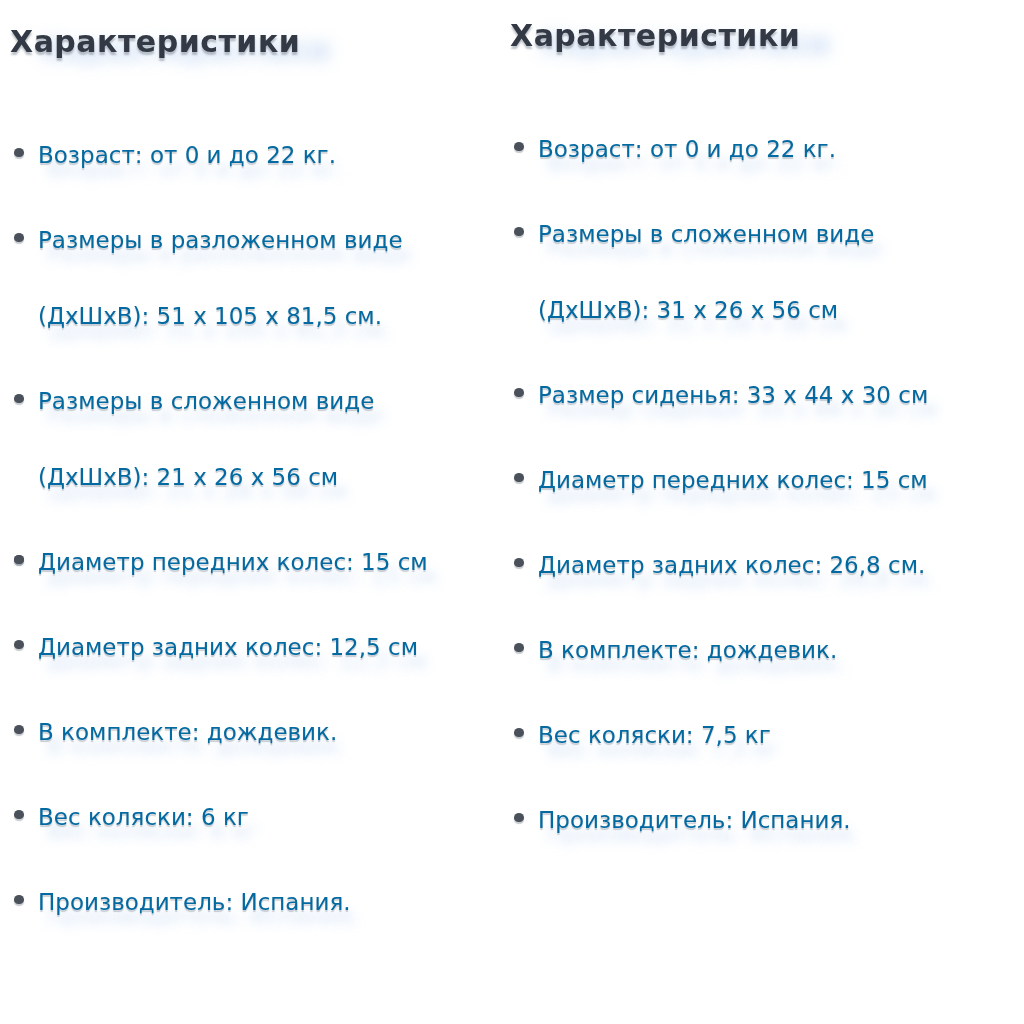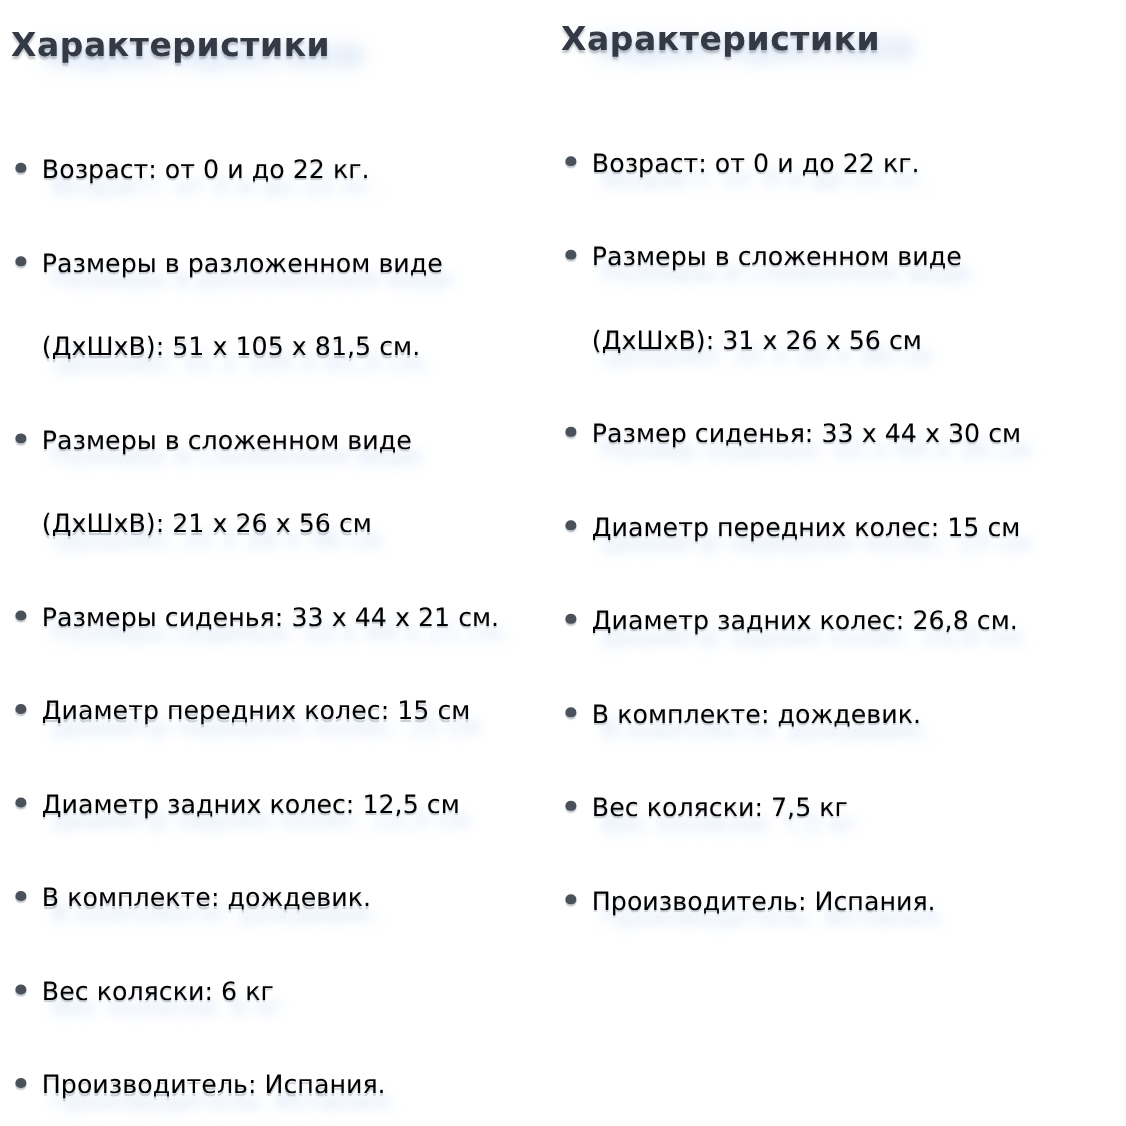--- a/index.html
+++ b/index.html
@@ -36,21 +36,21 @@
   .spec-list {
     list-style: none;
     margin: 58px 0 0 0;
     padding: 0 36px 0 28px;
   }
   .spec-list li {
     position: relative;
     font-size: 23px;
     line-height: 76px;
     margin: 0 0 9px 0;
-    color: #000000;
+    color: #0369a1;
     text-shadow: 0 2px 1px rgba(90, 100, 115, 0.32),
                  9px 14px 11px rgba(140, 182, 232, 0.38);
   }
   .bullet {
     position: absolute;
     left: -24px;
     top: 31px;
     width: 10px;
     height: 9px;
     border-radius: 50% 50% 45% 45%;
@@ -62,21 +62,21 @@
 <body>
 
 <div class="page">
 
   <section class="col left">
     <h2 class="col-title">Характеристики</h2>
     <ul class="spec-list">
       <li><span class="bullet"></span><span>Возраст: от 0 и до 22 кг.</span></li>
       <li><span class="bullet"></span><span>Размеры в разложенном виде (ДхШхВ): 51 х 105 х 81,5 см.</span></li>
       <li><span class="bullet"></span><span>Размеры в сложенном виде (ДхШхВ): 21 х 26 х 56 см</span></li>
-      <li><span class="bullet"></span><span>Размеры сиденья: 33 х 44 х 21 см.</span></li>
+      <li><span class="bullet"></span></li>
       <li><span class="bullet"></span><span>Диаметр передних колес: 15 см</span></li>
       <li><span class="bullet"></span><span>Диаметр задних колес: 12,5 см</span></li>
       <li><span class="bullet"></span><span>В комплекте: дождевик.</span></li>
       <li><span class="bullet"></span><span>Вес коляски: 6 кг</span></li>
       <li><span class="bullet"></span><span>Производитель: Испания.</span></li>
     </ul>
   </section>
 
   <section class="col right">
     <h2 class="col-title">Характеристики</h2>

